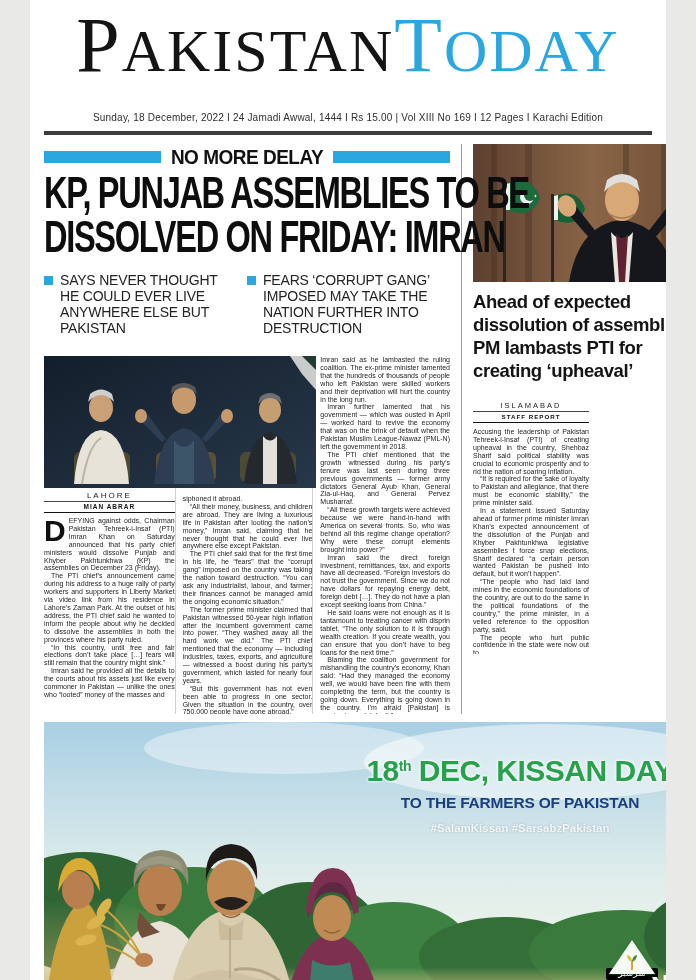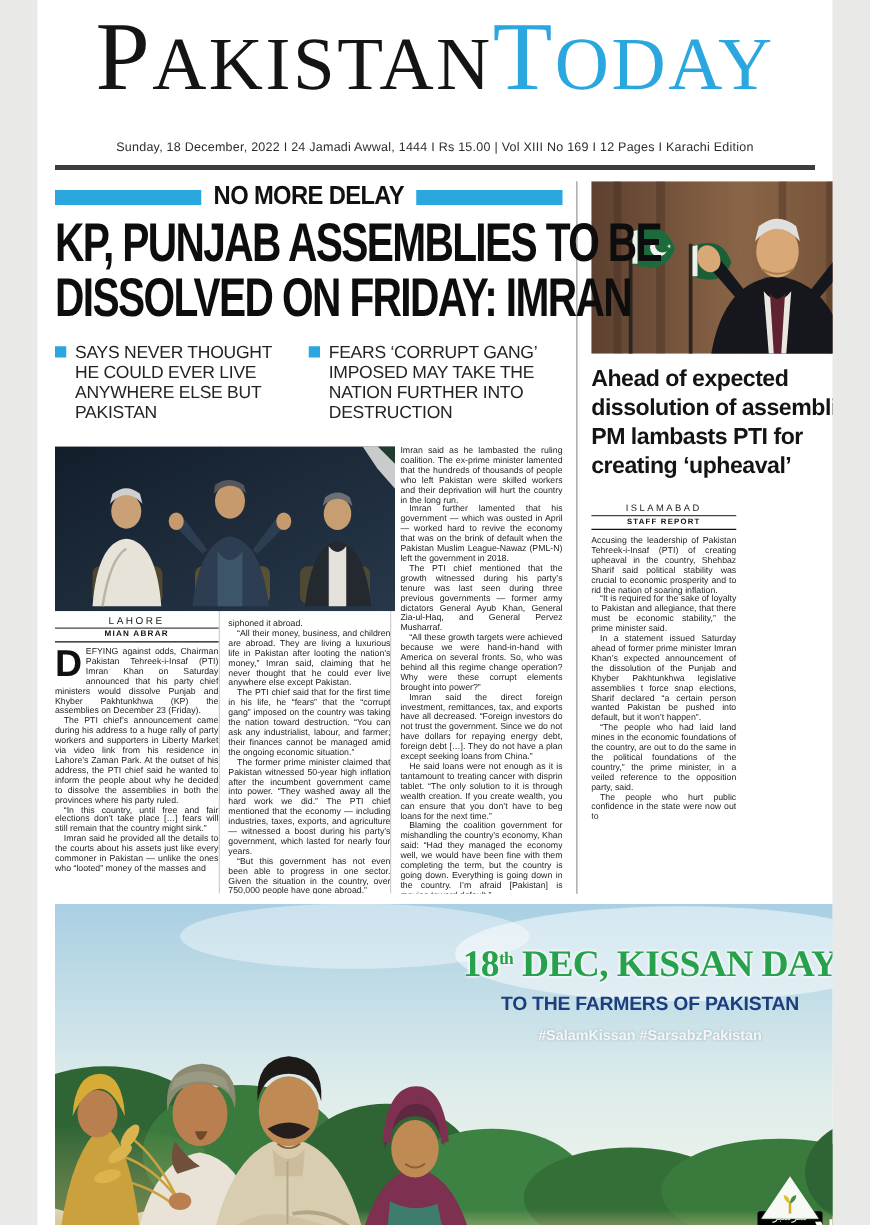--- a/index.html
+++ b/index.html
@@ -64,21 +64,21 @@
   .dl-city { font-size:7.5px; letter-spacing:2px; color:#222; border-bottom:1px solid #444; padding-bottom:1px; }
   .dl-byline { font-size:6.2px; font-weight:bold; letter-spacing:1px; color:#111; border-bottom:1px solid #111; padding:1px 0 2px 0; }
   .continued { text-align:right; font-size:7px; font-weight:bold; color:#0f0f0f; margin-top:2px; }
   .continued .arrow { color:#2ba7e0; }
 
   
   .ad { position:relative; margin:8px 14px 0 14px; width:668px; height:327px; overflow:hidden; }
   .ad-bg { position:absolute; inset:0; }
   .ad-text { position:absolute; top:32px; right:18px; width:348px; text-align:center; }
   .ad-day { font-size:30px; font-weight:bold; color:#27a14b; letter-spacing:-.5px;
-            text-shadow:0 0 3px #ffffff,0 0 3px #ffffff; white-space:nowrap;font-family:Liberation Serif, serif; }
+            text-shadow:0 0 3px #ffffff,0 0 3px #ffffff; white-space:nowrap; }
   .ad-day sup { font-size:14px; vertical-align:10px; }
   .ad-tribute { font-size:15.5px; line-height:18px; font-weight:bold; color:#1c3e7e; margin-top:6px; letter-spacing:-.2px; }
   .ad-hashtags { font-size:11.5px; font-weight:bold; color:#f4f7f8; margin-top:10px; text-shadow:0 0 2px rgba(120,140,150,.6); }
 
   .sarsabz-logo { position:absolute; top:218px; right:54px; width:52px; text-align:center; }
   .sarsabz-tri { width:0; height:0; margin:0 auto; border-left:23px solid transparent; border-right:23px solid transparent; border-bottom:34px solid #f6f9f4; position:relative; filter:drop-shadow(0 0 1px #2b7a3c); }
   .sarsabz-sprout { position:absolute; left:-6px; top:14px; width:12px; height:16px; }
   .sarsabz-band { margin-top:-6px; background:#000000; color:#fff; font-size:9px; border-radius:2px; padding:0 2px 2px 2px; font-family:"DejaVu Sans", sans-serif; }
 
   .urdu-callig { position:absolute; top:252px; right:14px; text-align:right; color:#fdfdfb; font-family:"DejaVu Sans", sans-serif; text-shadow:0 1px 2px rgba(90,70,30,.45); direction:rtl; }

